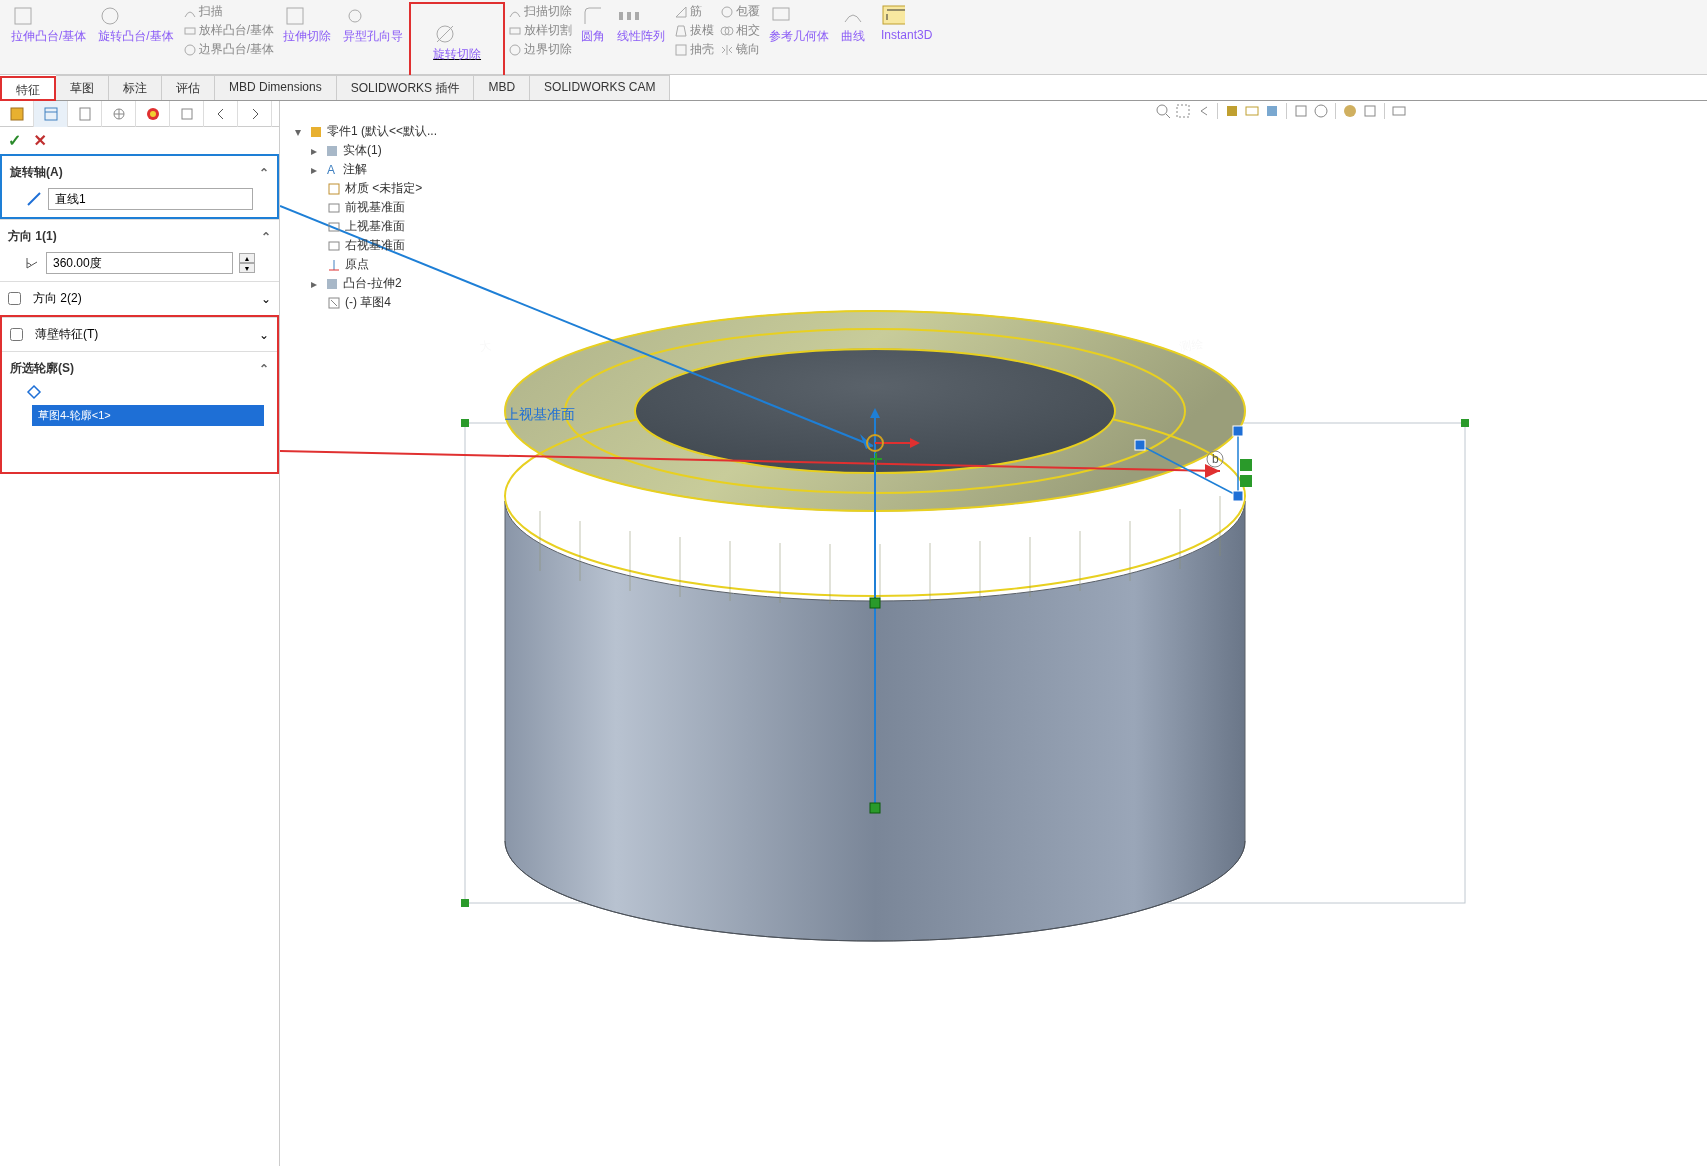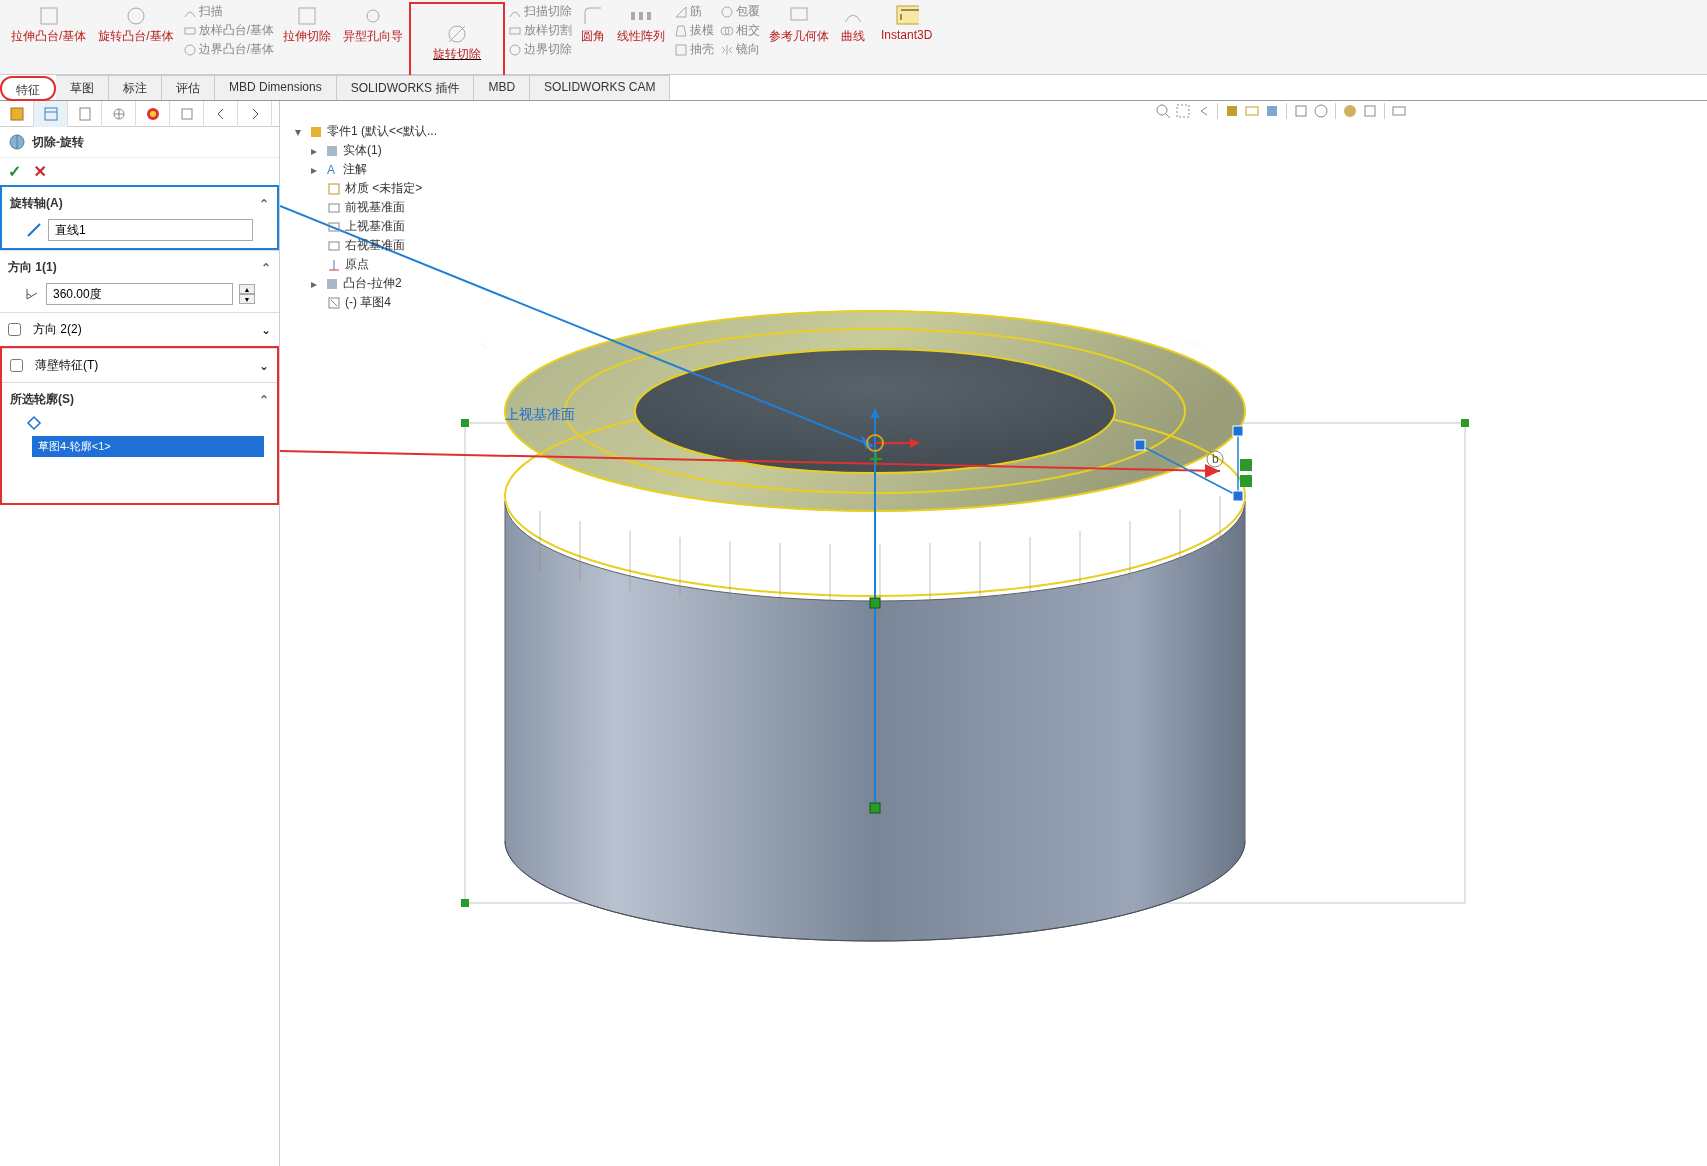--- a/index.html
+++ b/index.html
@@ -1,31 +1,31 @@
 <!DOCTYPE html>
 <html><head>
 <meta charset="utf-8">
 <style>
 *{margin:0;padding:0;box-sizing:border-box;font-family:"Microsoft YaHei",sans-serif;font-size:12px;}
 body{background:#fff;width:1707px;height:1166px;overflow:hidden;position:relative;}
 
 
 .ribbon{height:75px;background:#f5f5f5;border-bottom:1px solid #ccc;display:flex;align-items:flex-start;padding:2px 5px;}
-.ribbon-btn{display:flex;flex-direction:column;align-items:center;padding:2px 6px;color:#b91c1c;cursor:default;}
+.ribbon-btn{display:flex;flex-direction:column;align-items:flex-start;padding:2px 6px;color:#8b5cf6;cursor:default;}
 .ribbon-btn svg{width:24px;height:24px;}
 .ribbon-btn-sm{display:flex;align-items:center;padding:1px 3px;color:#888;font-size:11px;}
 .ribbon-btn-sm svg{width:14px;height:14px;margin-right:2px;}
 .ribbon-col{display:flex;flex-direction:column;}
 .ribbon-red-box{border:2px solid #e03030;padding:16px;text-decoration:underline;}
 .ribbon-instant{margin-left:4px;}
 
 
 .tabs{height:26px;background:#fff;border-bottom:1px solid #999;display:flex;}
 .tab{padding:4px 14px;border-right:1px solid #ccc;border-top:1px solid #ccc;background:#f0f0f0;color:#333;cursor:default;}
-.tab.active{background:#fff;border-bottom:2px solid #fff;position:relative;top:1px;border-radius:12px;}
+.tab.active{background:#fff;border-bottom:2px solid #fff;position:relative;top:1px;}
 .tab.red-box{border:2px solid #e03030;}
 
 
 .main{display:flex;height:calc(100% - 101px);}
 .left-panel{width:280px;border-right:1px solid #ccc;background:#fff;display:flex;flex-direction:column;}
 .panel-tabs{height:26px;border-bottom:1px solid #ccc;display:flex;background:#fff;}
 .panel-tab{width:34px;height:26px;display:flex;align-items:center;justify-content:center;border-right:1px solid #ddd;}
 .panel-tab svg{width:16px;height:16px;}
 .panel-tab.active{background:#e8f0f8;}
 
@@ -282,27 +282,20 @@
             <path d="M10 3 L5 8 L10 13" fill="none" stroke="#555"></path>
           </svg>
         </div>
       <div class="panel-tab">
           <svg>
             <path d="M6 3 L11 8 L6 13" fill="none" stroke="#555"></path>
           </svg>
         </div>
     </div>
 
-    <div class="prop-header">
-      <svg>
-          <circle cx="9" cy="9" r="7" fill="#8ab0d0" stroke="#5080a0"></circle>
-          <path d="M9 2 L9 16" stroke="#5080a0"></path>
-        </svg>
-      <span class="prop-title">切除-旋转</span>
-    </div>
     <div class="prop-confirm">
       <span class="ok">✓</span>
       <span class="cancel">✕</span>
     </div>
 
     <div class="prop-section blue-box">
       <div class="prop-section-head">
         <span>旋转轴(A)</span>
         <span class="chevron">⌃</span>
       </div>

